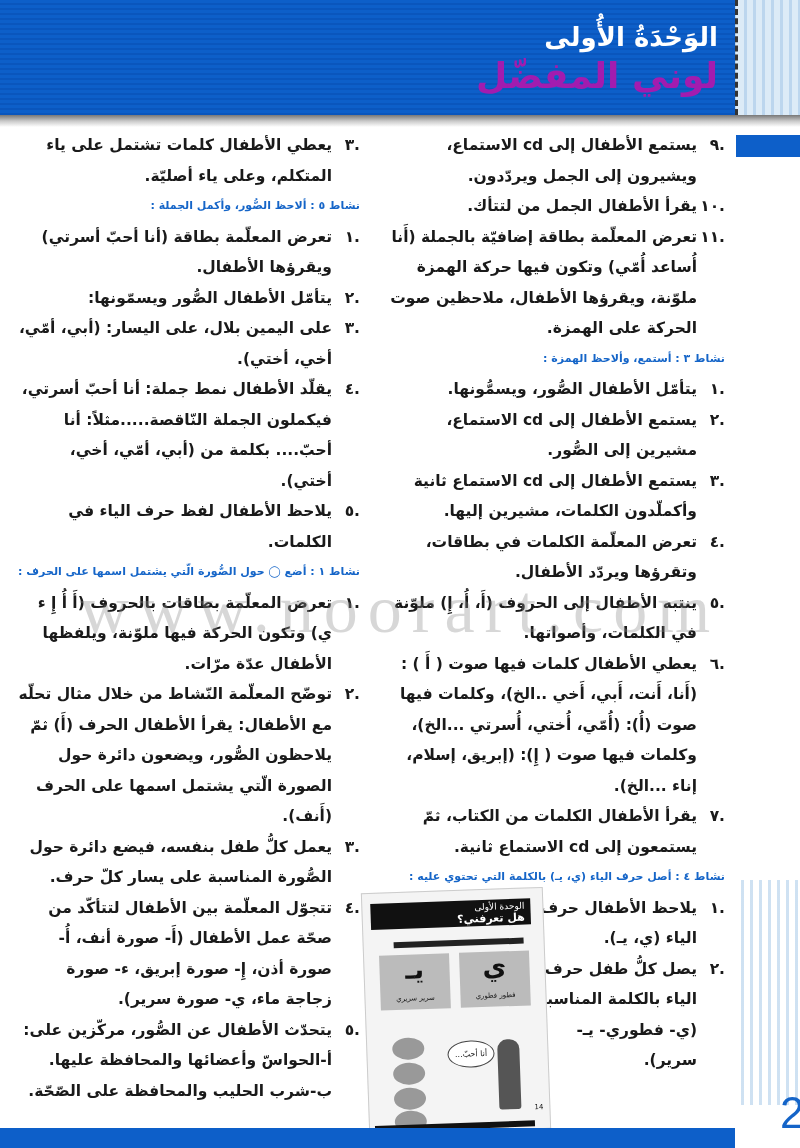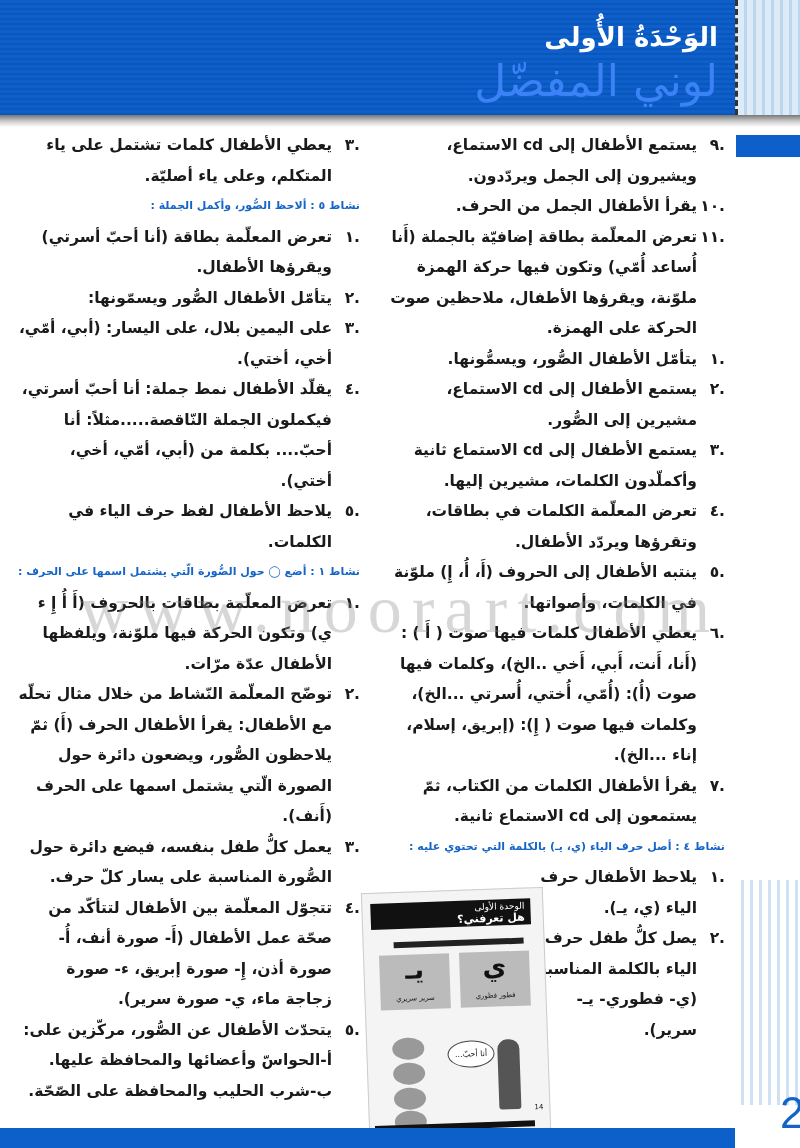--- a/index.html
+++ b/index.html
@@ -22,21 +22,21 @@
       position:absolute; left:735px; top:0; width:65px; height:115px;
       background:repeating-linear-gradient(90deg,#dcebf7 0px,#dcebf7 6px,#bcd6ee 6px,#bcd6ee 9px);
       border-left:3px dashed #333;
     }
     .unit-label {
       position:absolute; right:82px; top:22px; direction:rtl;
       color:#fff; font-size:26px; font-weight:bold;
     }
     .unit-title {
       position:absolute; right:82px; top:55px; direction:rtl;
-      color:#3b82f6; font-size:44px; font-weight:normal;
+      color:#a21caf; font-size:36px; font-weight:bold;
     }
     .side-tab {
       position:absolute; left:736px; top:135px; width:64px; height:22px;
       background:#0d5fc9;
     }
     .side-stripes {
       position:absolute; left:735px; top:880px; width:65px; height:225px;
       background:repeating-linear-gradient(90deg,#fff 0px,#fff 6px,#c6dcf0 6px,#c6dcf0 9px);
       opacity:.85;
     }
@@ -110,27 +110,28 @@
 <div class="side-tab"></div>
 <div class="side-stripes"></div>
 
 <div class="col col-right">
   <div class="item">
       <span class="num">.٩</span>
       <span class="txt">يستمع الأطفال إلى cd الاستماع، ويشيرون إلى الجمل ويردّدون.</span>
     </div>
   <div class="item">
       <span class="num">.١٠</span>
-      <span class="txt">يقرأ الأطفال الجمل من الحرف.</span>
+      <span class="txt">يقرأ الأطفال الجمل من لتتأك.</span>
     </div>
   <div class="item">
       <span class="num">.١١</span>
       <span class="txt">تعرض المعلّمة بطاقة إضافيّة بالجملة (أَنا أُساعد أُمّي) وتكون فيها حركة الهمزة ملوّنة، ويقرؤها الأطفال، ملاحظين صوت الحركة على الهمزة.</span>
     </div>
 
+  <div class="heading-blue">نشاط ٣ : أستمع، وألاحظ الهمزة :</div>
   <div class="item">
       <span class="num">.١</span>
       <span class="txt">يتأمّل الأطفال الصُّور، ويسمُّونها.</span>
     </div>
   <div class="item">
       <span class="num">.٢</span>
       <span class="txt">يستمع الأطفال إلى cd الاستماع، مشيرين إلى الصُّور.</span>
     </div>
   <div class="item">
       <span class="num">.٣</span>

